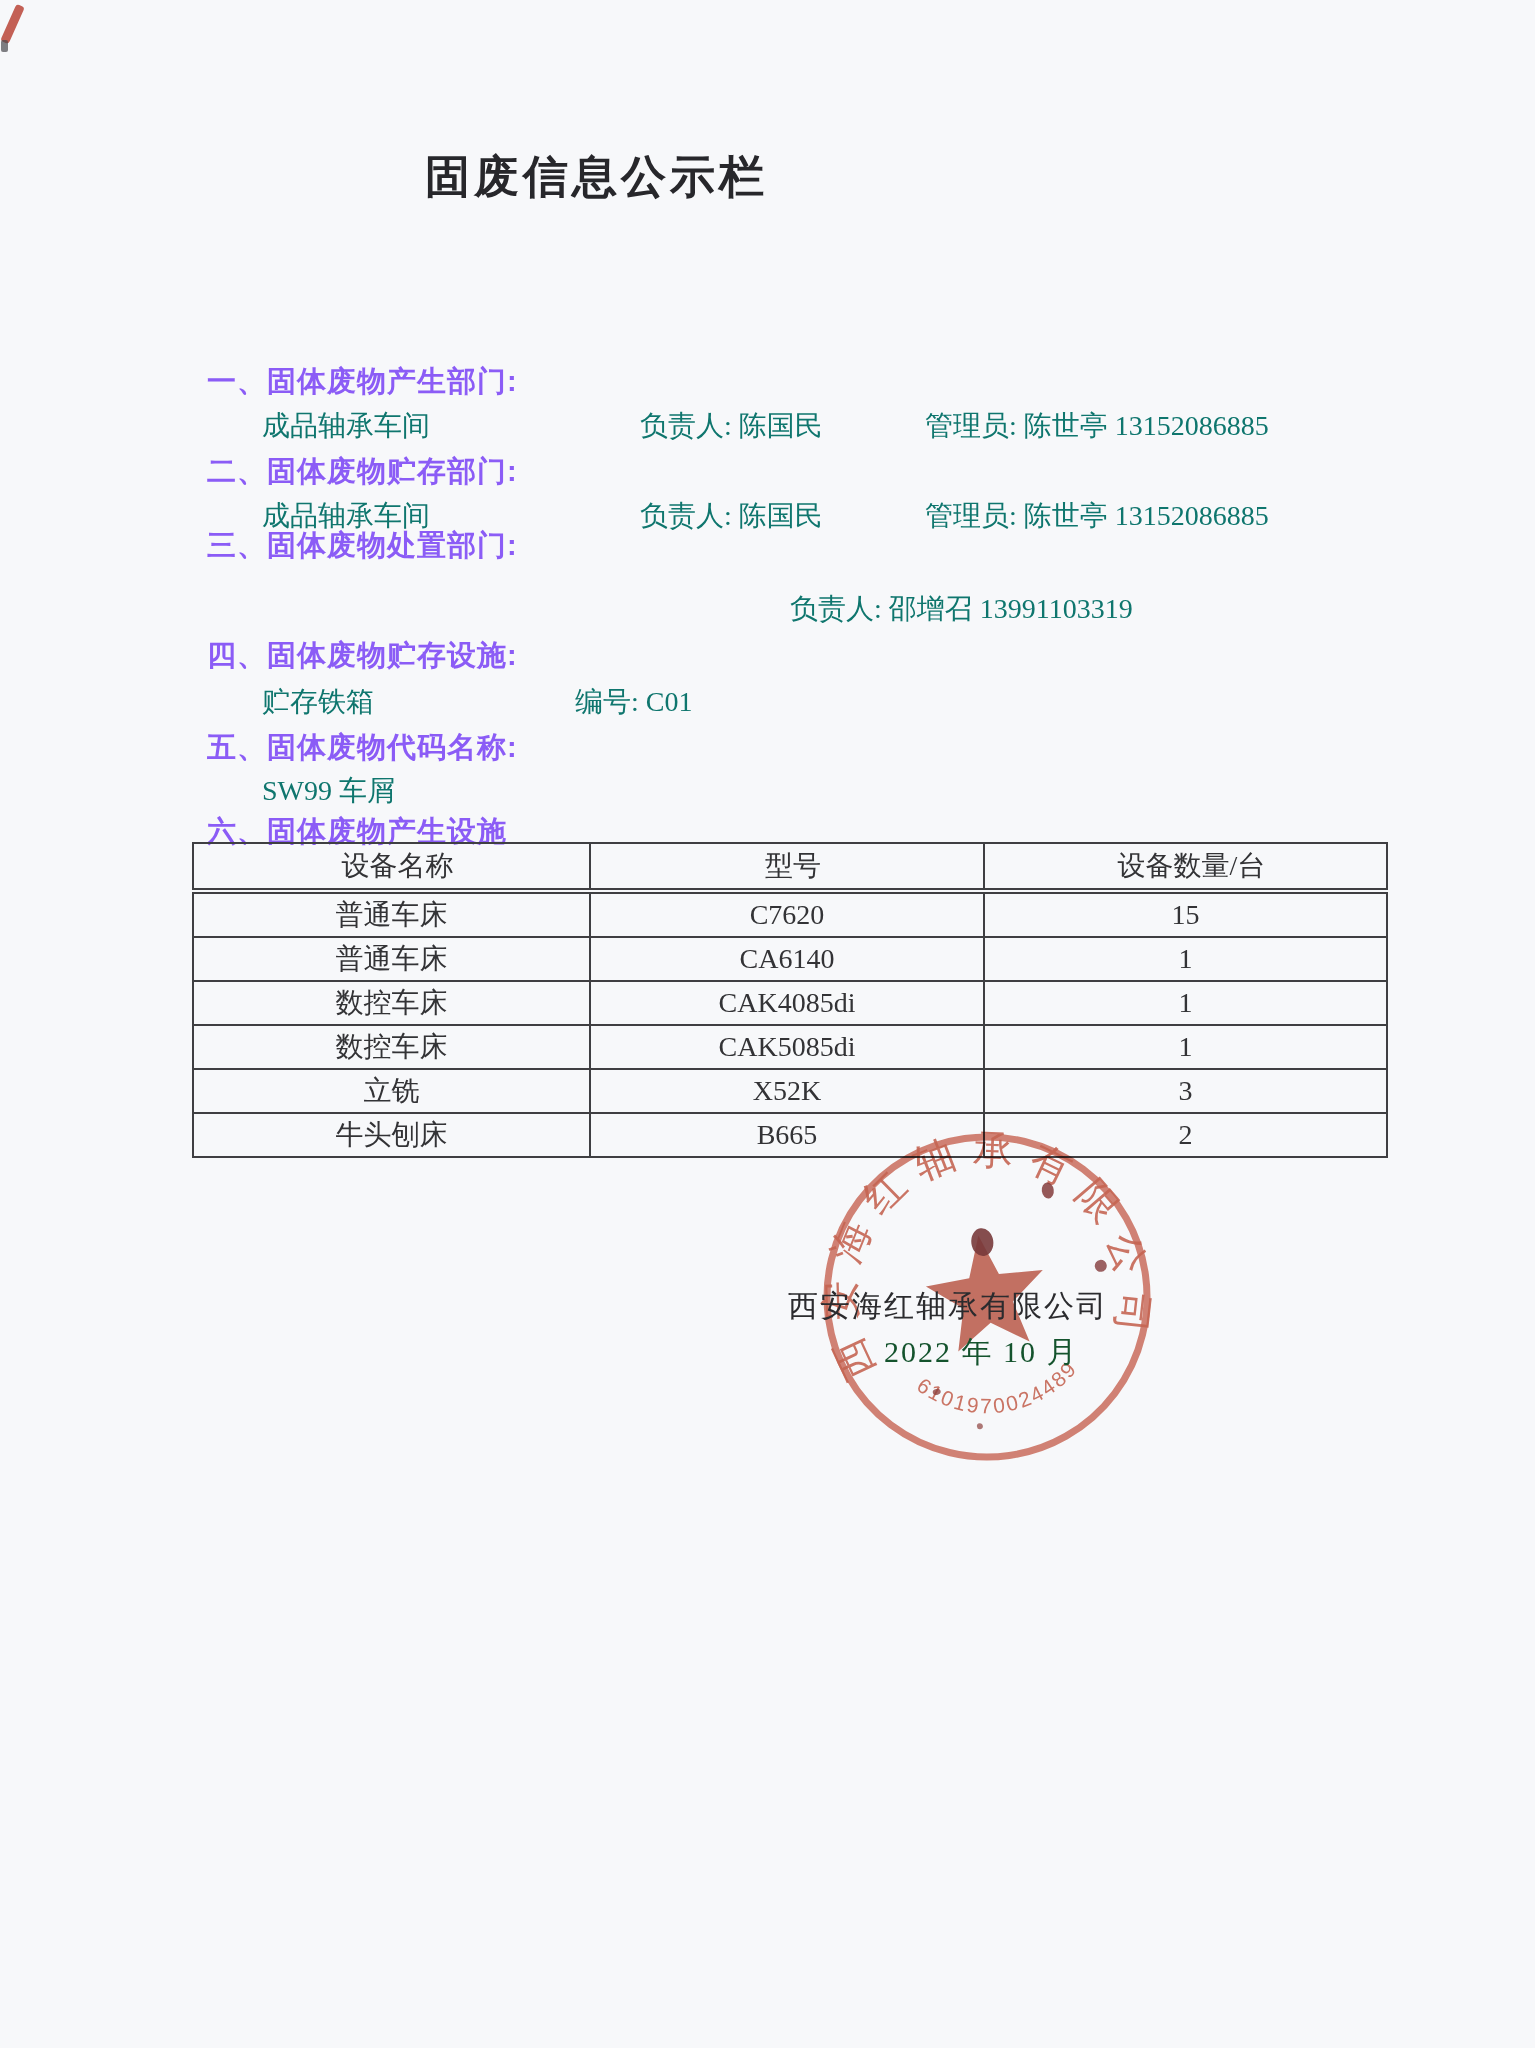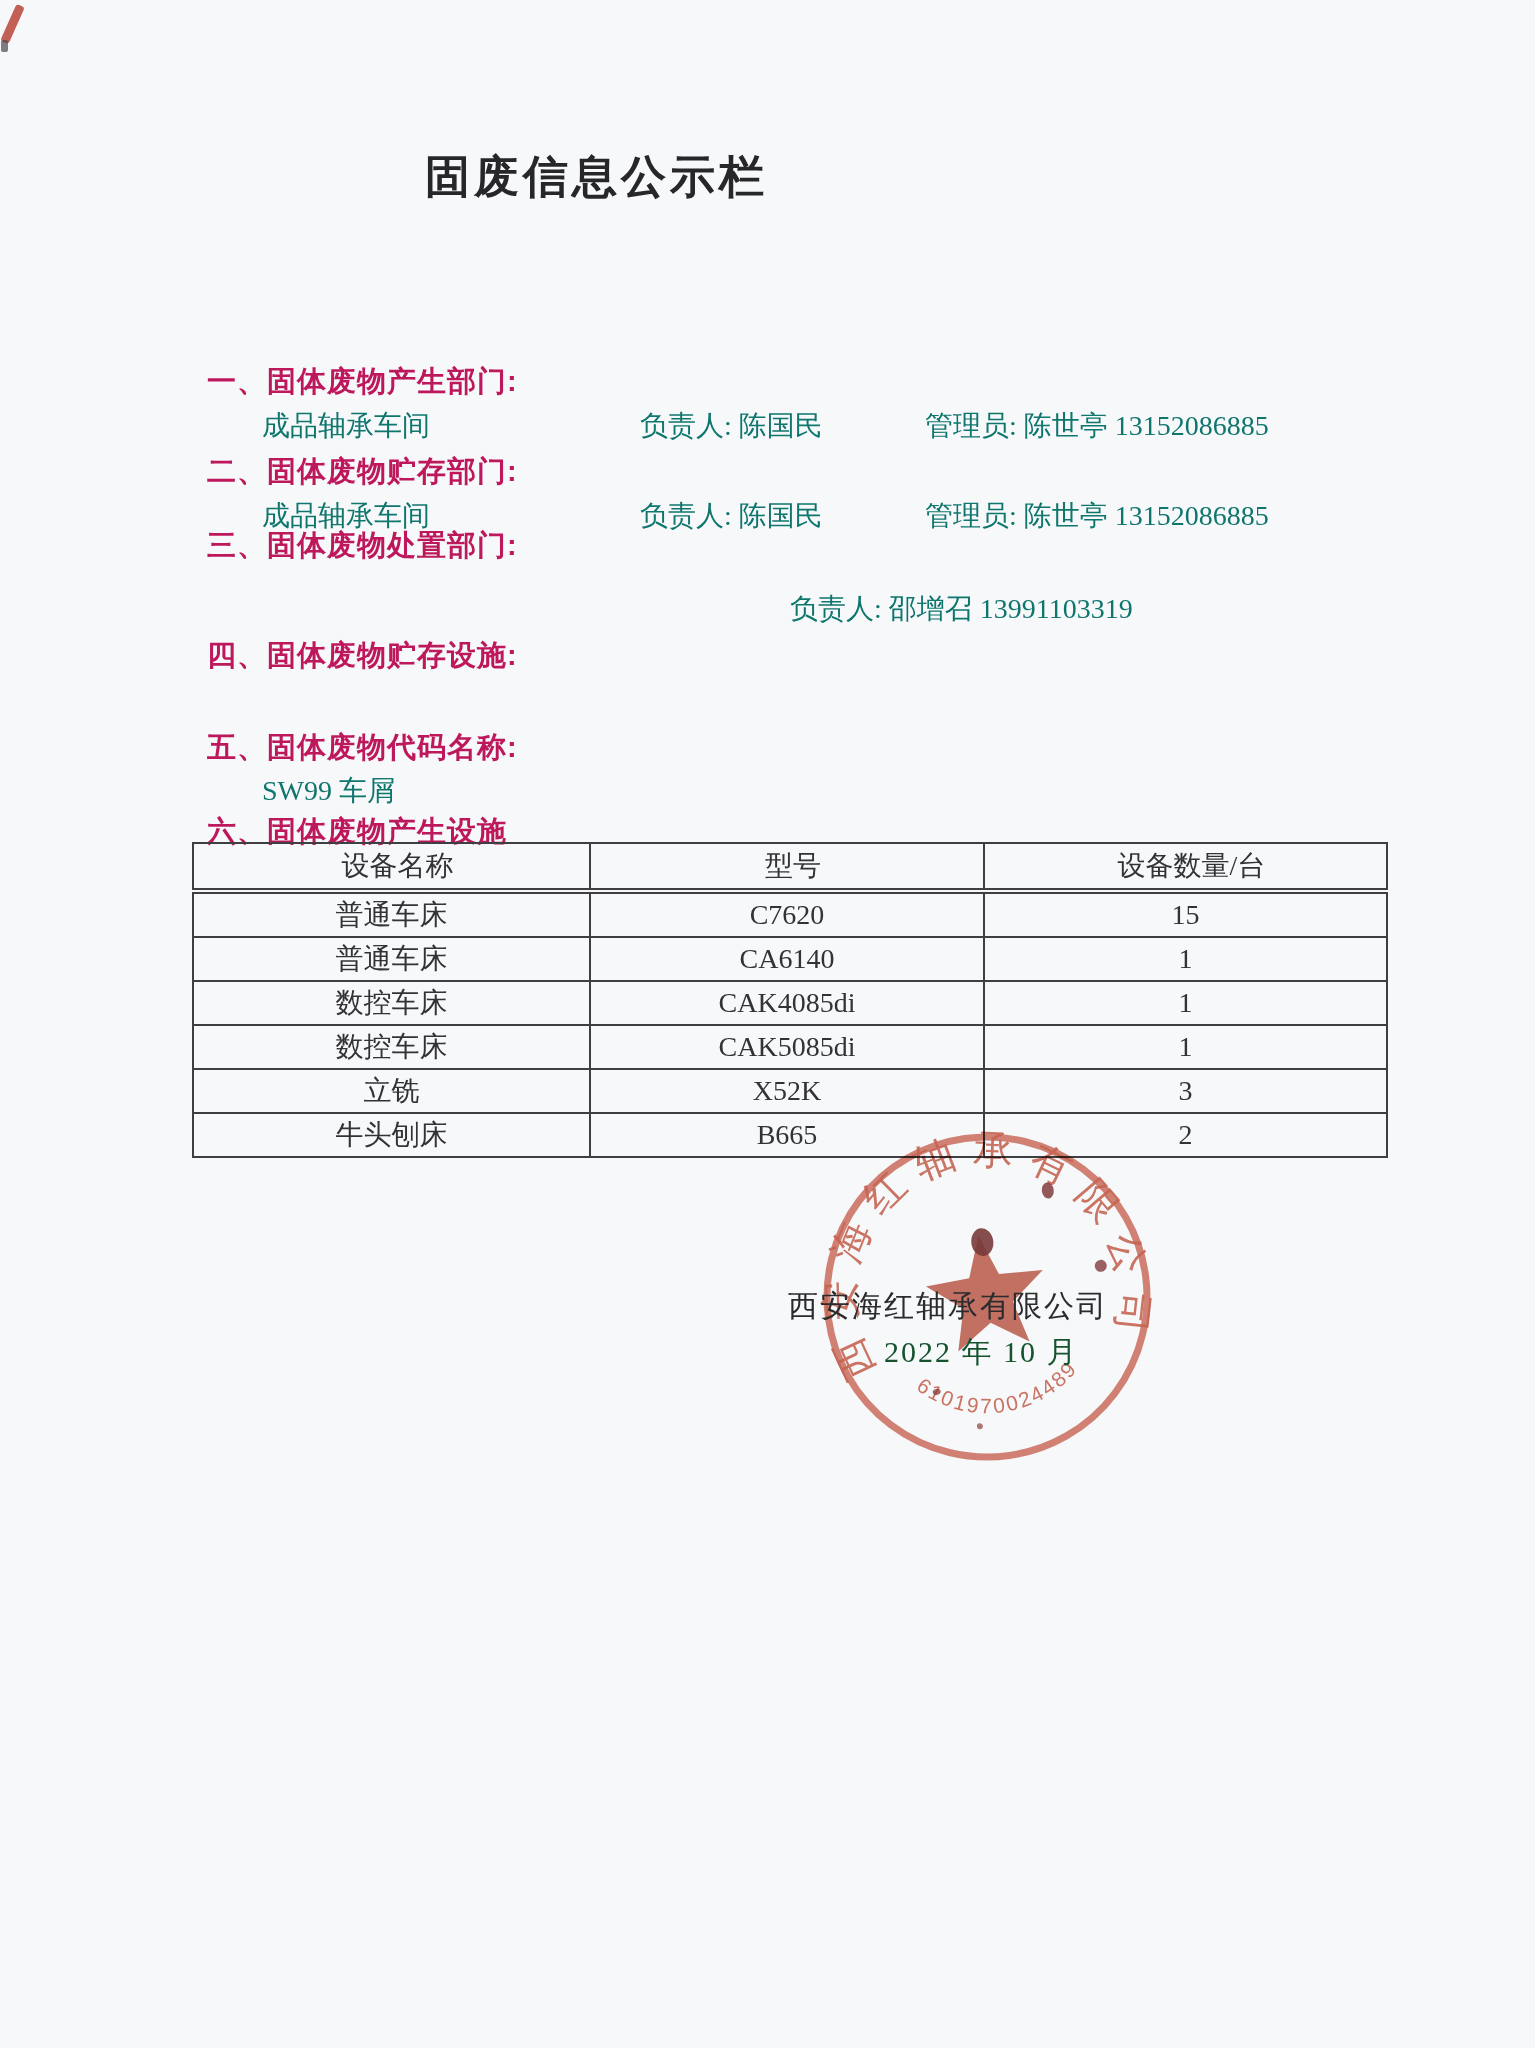--- a/index.html
+++ b/index.html
@@ -15,21 +15,21 @@
   
   .doc-title{
     position:absolute;left:425px;top:147px;
     font-family:"Liberation Sans", sans-serif;
     font-weight:700;font-size:45px;letter-spacing:4px;color:#27272b;
   }
   
   .sec-heading{
     position:absolute;left:207px;
     font-family:"Liberation Sans", sans-serif;
-    font-weight:700;font-size:29px;color:#be185d;letter-spacing:1px;
+    font-weight:700;font-size:29px;color:#8b5cf6;letter-spacing:1px;
     white-space:nowrap;
   }
   .sec-line{
     position:absolute;left:0;width:100%;height:36px;
     font-size:28px;color:#0f766e;white-space:nowrap;
   }
   .sec-line span{position:absolute;top:0;}
   
   .equip-table{
     position:absolute;left:192px;top:842px;
@@ -97,20 +97,24 @@
     <span style="left:640px">负责人: 陈国民</span>
     <span style="left:925px">管理员: 陈世亭 13152086885</span>
   </div>
 
   <div class="sec-heading" style="top:526px"><span>三、</span><span>固体废物处置部门:</span></div>
   <div class="sec-line" style="top:590px">
     <span style="left:790px">负责人: 邵增召  13991103319</span>
   </div>
 
   <div class="sec-heading" style="top:636px"><span>四、</span><span>固体废物贮存设施:</span></div>
+  <div class="sec-line" style="top:683px">
+    <span style="left:262px">贮存铁箱</span>
+    <span style="left:575px">编号: C01</span>
+  </div>
 
   <div class="sec-heading" style="top:728px"><span>五、</span><span>固体废物代码名称:</span></div>
   <div class="sec-line" style="top:772px">
     <span style="left:262px">SW99 车屑</span>
   </div>
 
   <div class="sec-heading" style="top:812px"><span>六、</span><span>固体废物产生设施</span></div>
 
   <table class="equip-table">
     <thead>

